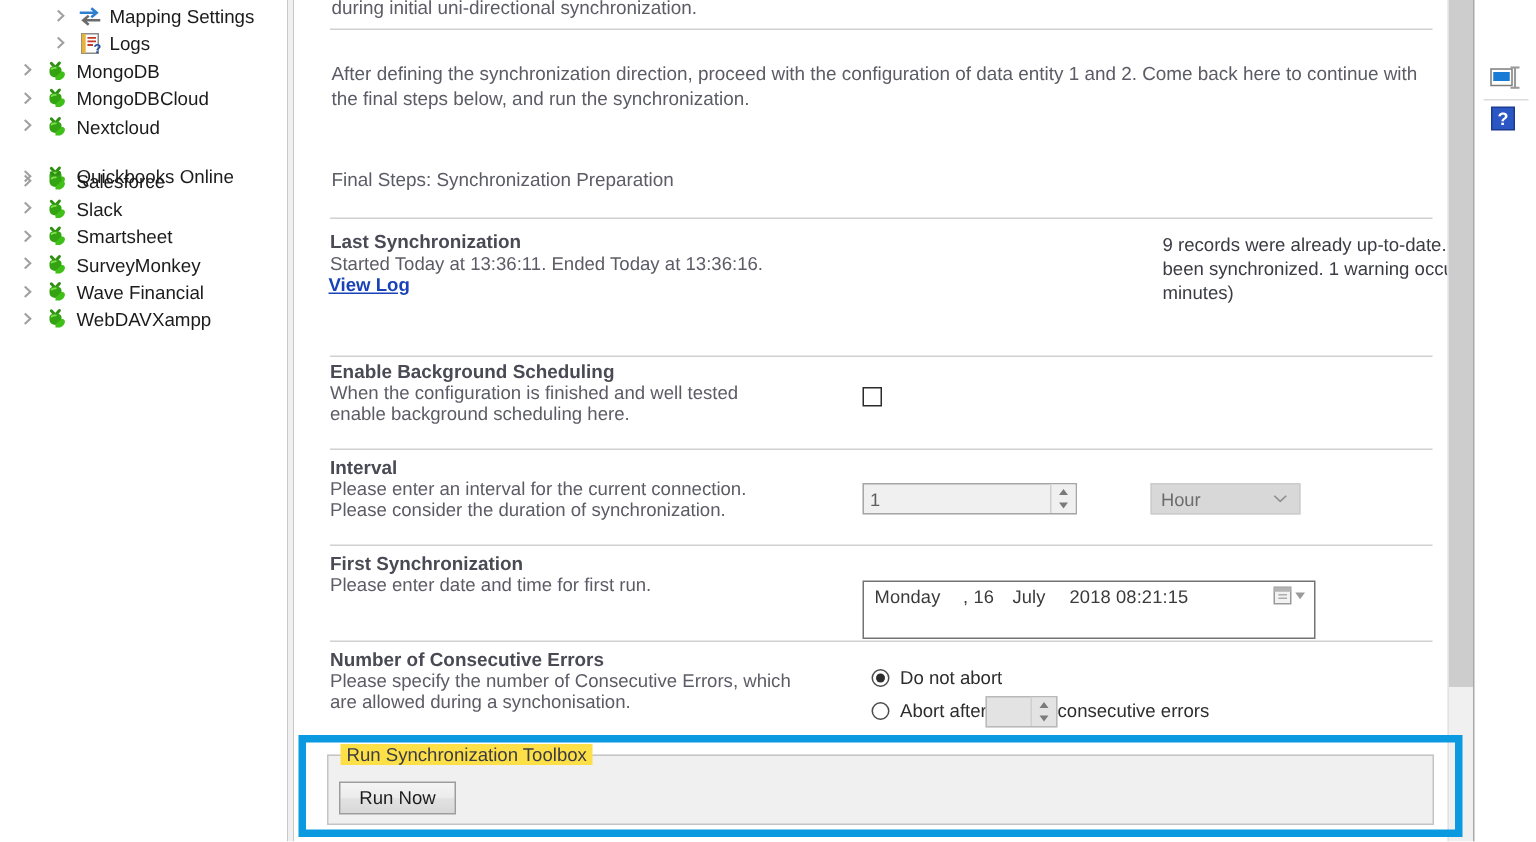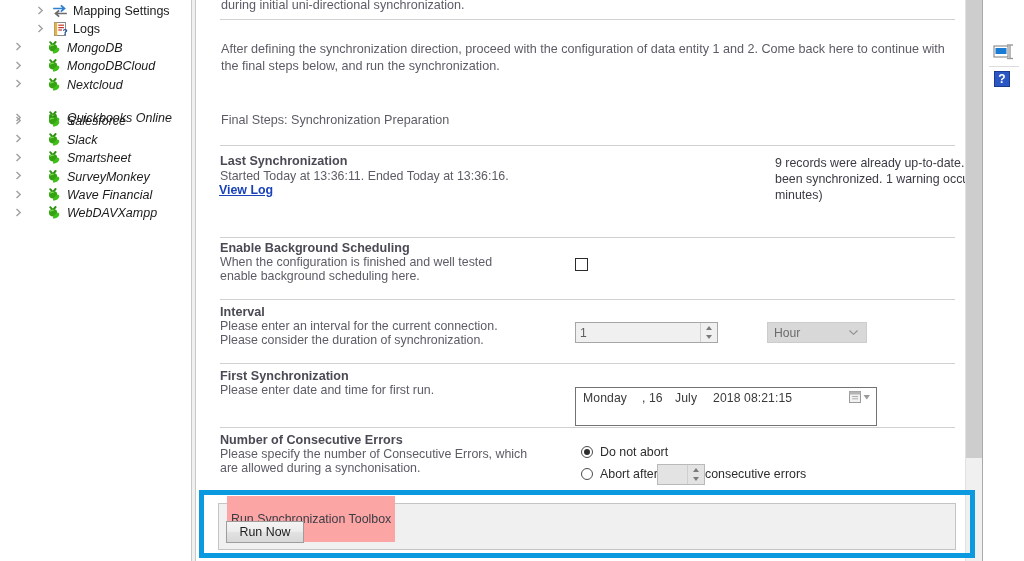--- a/index.html
+++ b/index.html
@@ -27,21 +27,21 @@
   .tree-row {
     position: relative;
     height: 18px;
     display: flex;
     align-items: center;
     font-size: 12.5px;
     color: #1b1b1b;
     white-space: nowrap;
   }
   .tree-row.lvl2 { padding-left: 34px; }
-  .tree-row.lvl1 { padding-left: 28px; font-style: italic; }
+  .tree-row.lvl1 { padding-left: 12px; }
   .chev {
     position: absolute;
     width: 11px; height: 11px;
     display: inline-block;
     color: #8d8d8d;
     font-size: 11px;
     line-height: 11px;
     text-align: center;
   }
   .tree-row.lvl2 .chev { left: 36px; }
@@ -237,22 +237,22 @@
   
   .groupbox {
     position: relative;
     border: 1px solid #c4c4c4;
     background: #f0f0f0;
     box-sizing: border-box;
   }
   .groupbox > .gtitle {
     position: absolute;
     left: 8px; top: -8px;
-    background: #fca5a5;
-    padding: 16px 4px;
+    background: #fde047;
+    padding: 0 4px;
     font-size: 12.4px;
     color: #3c3c45;
   }
   .btn {
     box-sizing: border-box;
     border: 1px solid #9d9d9d;
     background: linear-gradient(to bottom,#f4f4f4 0%,#ececec 48%,#e2e2e2 52%,#d8d8d8 100%);
     font-size: 12.4px;
     color: #1d1d1d;
     display: flex;

